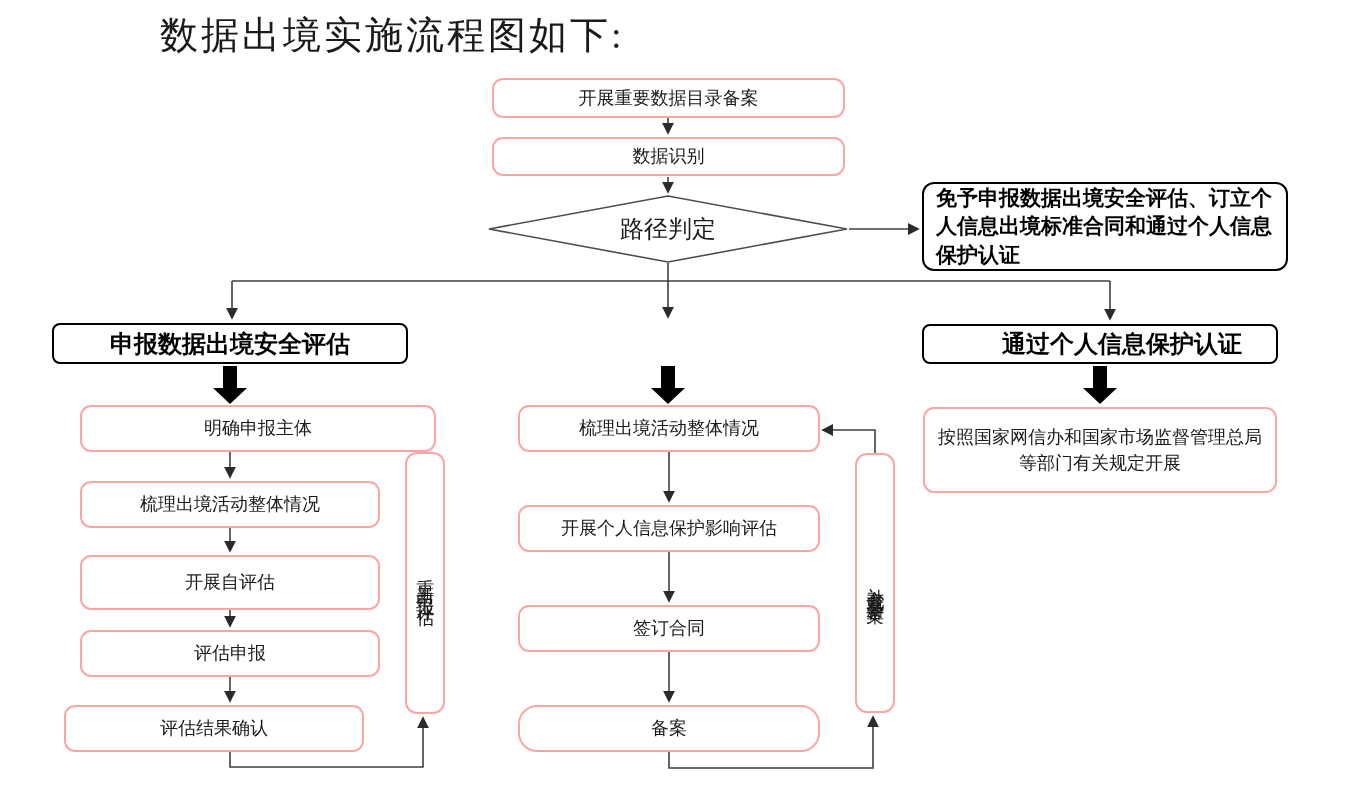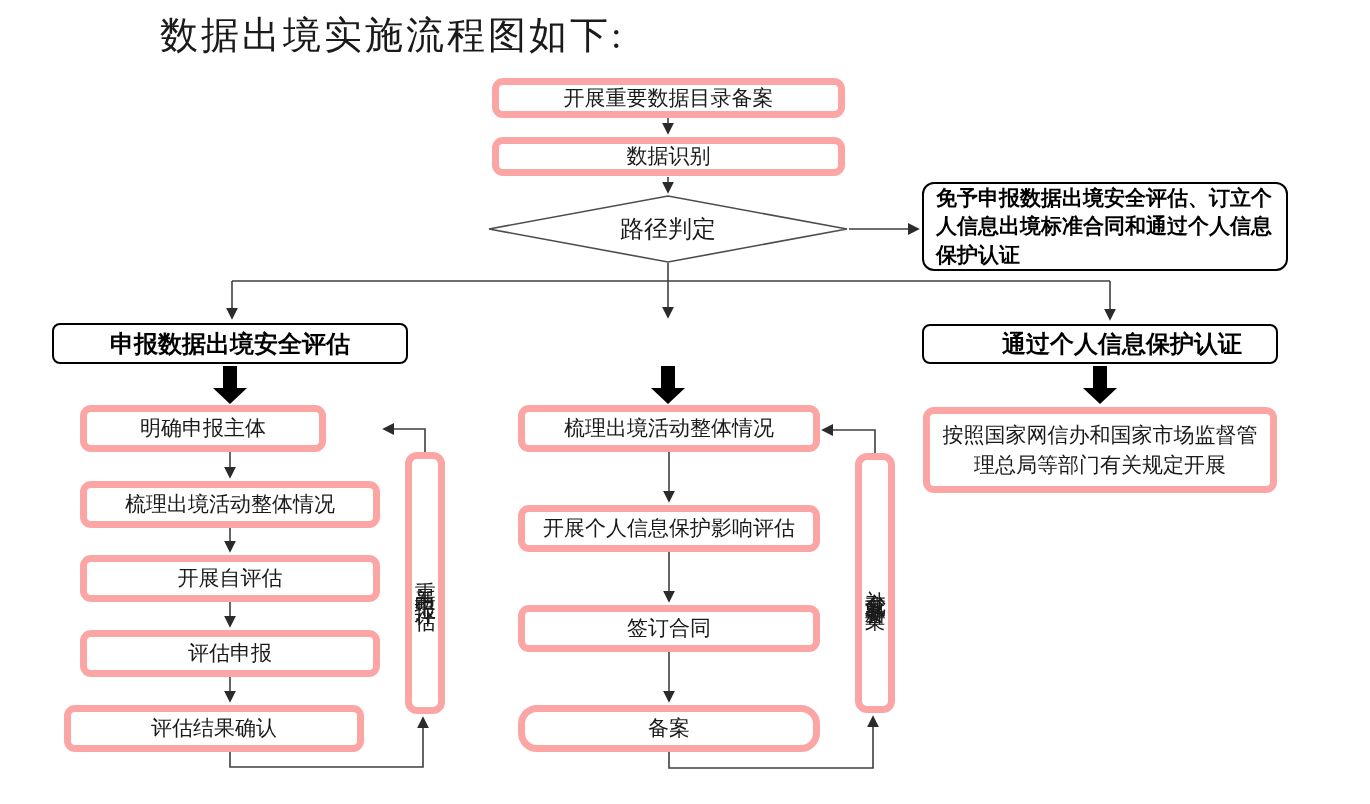--- a/index.html
+++ b/index.html
@@ -3,23 +3,23 @@
 <meta charset="utf-8">
 <style>
   html,body{margin:0;padding:0;background:#ffffff;}
   body{width:1370px;height:804px;position:relative;overflow:hidden;
        font-family:"Liberation Sans","DejaVu Sans",sans-serif;color:#1a1a1a;}
   #stage{position:absolute;inset:0;}
   #connectors{position:absolute;left:0;top:0;width:1370px;height:804px;}
   .abs{position:absolute;box-sizing:border-box;}
   .title{font-family:"Liberation Serif","DejaVu Serif",serif;font-size:38px;
          letter-spacing:3px;white-space:nowrap;}
-  .node{background:#ffffff;border:7px solid #fca5a5;border-radius:11px;
+  .node{background:#ffffff;border:2px solid #fca5a5;border-radius:11px;
         display:flex;align-items:center;justify-content:center;
-        font-size:21px;text-align:center;line-height:1.25;}
+        font-size:18px;text-align:center;line-height:1.25;}
   .node.boldbox{border:2.5px solid #000000;border-radius:8px;
         font-weight:bold;font-size:24px;color:#000;}
   .node.exempt{border:2.5px solid #000000;border-radius:12px;font-weight:bold;
         font-size:21px;text-align:left;justify-content:flex-start;
         align-items:center;padding:6px 12px;line-height:1.34;color:#000;}
   .node.vbox{writing-mode:vertical-rl;text-orientation:upright;
         letter-spacing:6px;border-radius:12px;}
   .decision-label{display:flex;align-items:center;justify-content:center;
         font-size:24px;text-align:center;}
   .note{line-height:1.45;}
@@ -70,23 +70,23 @@
 
   <div class="abs node" style="left:492px;top:137px;width:353px;height:39px;">数据识别</div>
 
   <div class="abs decision-label" style="left:578px;top:213px;width:180px;height:32px;">路径判定</div>
 
   <div class="abs node exempt" style="left:922px;top:182px;width:366px;height:89px;">免予申报数据出境安全评估、订立个人信息出境标准合同和通过个人信息保护认证</div>
 
   <div class="abs node boldbox" style="left:52px;top:323px;width:356px;height:41px;">申报数据出境安全评估</div>
   <div class="abs node boldbox" style="left:922px;top:324px;width:356px;height:40px;padding-left:44px;">通过个人信息保护认证</div>
 
-  <div class="abs node" style="left:80px;top:405px;width:246px;height:47px;text-align:right;">明确申报主体</div>
+  <div class="abs node" style="left:80px;top:405px;width:356px;height:47px;text-align:right;">明确申报主体</div>
   <div class="abs node" style="left:80px;top:481px;width:300px;height:47px;">梳理出境活动整体情况</div>
-  <div class="abs node" style="left:80px;top:555px;width:300px;height:47px;">开展自评估</div>
+  <div class="abs node" style="left:80px;top:555px;width:300px;height:55px;">开展自评估</div>
   <div class="abs node" style="left:80px;top:630px;width:300px;height:47px;">评估申报</div>
   <div class="abs node" style="left:64px;top:705px;width:300px;height:47px;">评估结果确认</div>
   <div class="abs node vbox" style="left:405px;top:452px;width:40px;height:262px;">重新申报评估</div>
 
   <div class="abs node" style="left:518px;top:405px;width:302px;height:47px;">梳理出境活动整体情况</div>
   <div class="abs node" style="left:518px;top:505px;width:302px;height:47px;">开展个人信息保护影响评估</div>
   <div class="abs node" style="left:518px;top:605px;width:302px;height:47px;">签订合同</div>
   <div class="abs node" style="left:518px;top:705px;width:302px;height:47px;border-radius:19px;">备案</div>
   <div class="abs node vbox" style="left:855px;top:453px;width:40px;height:260px;letter-spacing:3px;">补充或重新备案</div>
 

